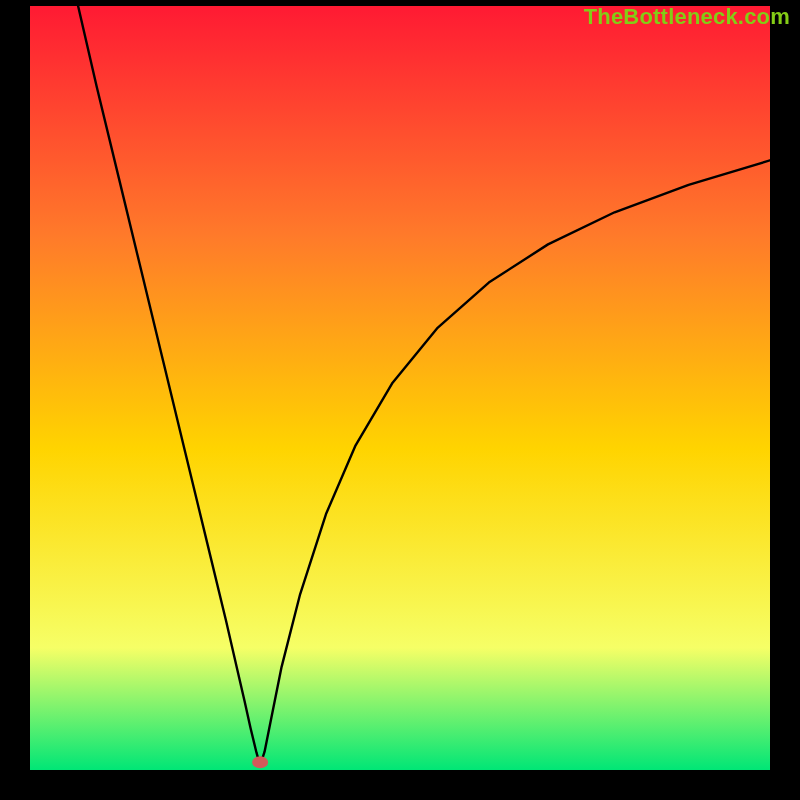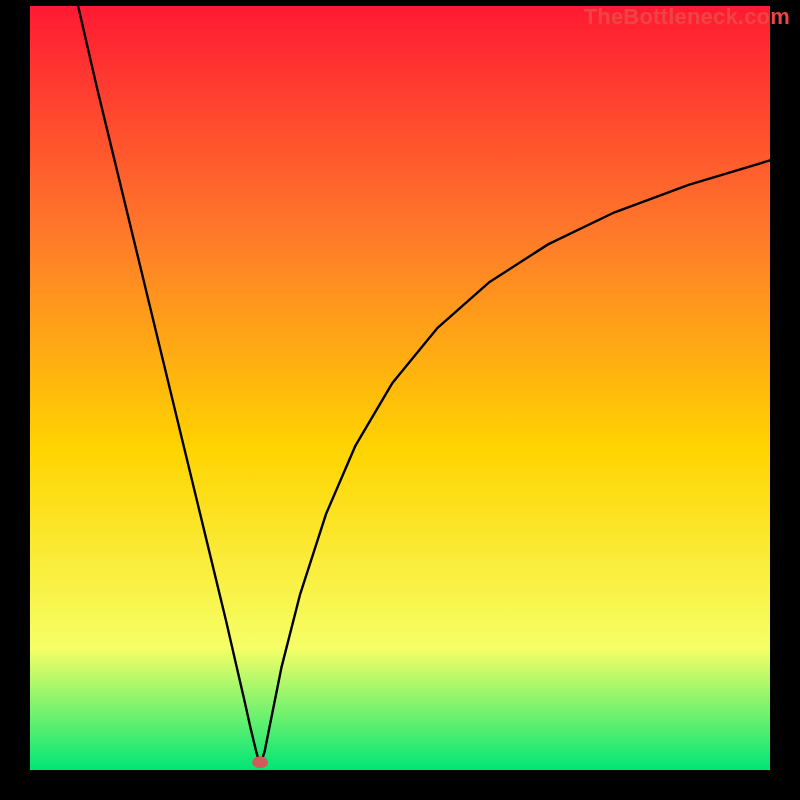--- a/index.html
+++ b/index.html
@@ -14,21 +14,21 @@
   .frame {
     position: relative;
     width: 800px;
     height: 800px;
     background: #000;
   }
   .watermark {
     position: absolute;
     top: 4px;
     right: 10px;
-    color: #ef4444;
+    color: #84cc16;
     font-size: 22px;
     font-weight: 600;
     letter-spacing: 0.2px;
     z-index: 20;
   }
   .plot-wrap {
     position: absolute;
     left: 30px;
     top: 6px;
     width: 740px;

